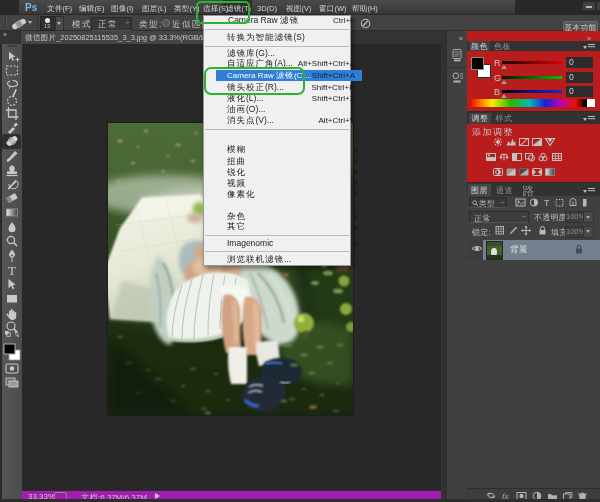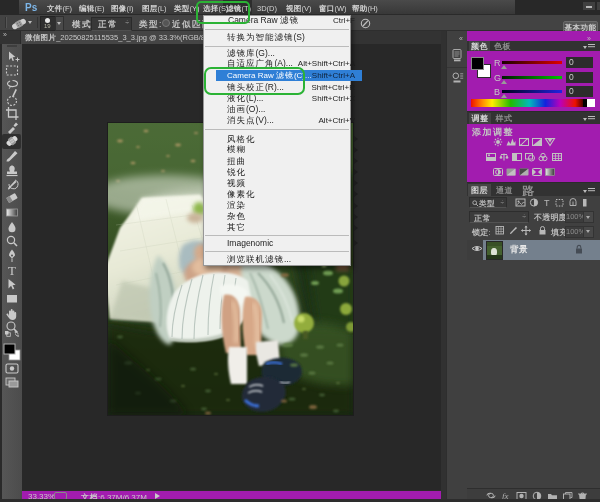--- a/index.html
+++ b/index.html
@@ -1,18 +1,18 @@
 <!DOCTYPE html>
 <html><head><meta charset="utf-8">
 <style>
 html,body{margin:0;padding:0;}
 body{width:600px;height:502px;overflow:hidden;background:#282828;font-family:"Liberation Sans",sans-serif;position:relative;}
 .abs{position:absolute;}
 .t{color:#cfcfcf;font-size:9px;white-space:nowrap;}
-.c{letter-spacing:1.5px;font-style:normal;font-weight:bold;}
+.c{letter-spacing:1.5px;font-style:normal;font-weight:normal;}
 #menu i.c{font-weight:normal;}
 #mbar .c{letter-spacing:0.2px;}
 </style></head>
 <body>
 
 <div class="abs" style="left:0;top:0;width:496px;height:14px;background:linear-gradient(#4a4a4a,#383838);border-bottom:1px solid #2a2a2a;margin-left:19px;">
   <div class="abs" style="left:6px;top:2px;font-size:10px;font-weight:bold;color:#7db6e8;">Ps</div>
   <div class="abs" style="left:204px;top:0;width:29px;height:14px;background:#2d2d2d;"></div>
   <div id="mbar" class="abs t" style="left:0;top:3.5px;font-size:7.5px;color:#d4d4d4;">
     <span style="position:absolute;left:28px;"><i class="c">文件</i>(F)</span>
@@ -362,21 +362,21 @@
     <path d="M2.5 3 h5 M2.5 5 h5 M2.5 7 h4" stroke="#b2b2b2" stroke-width="0.7"></path>
     <rect x="2" y="10.5" width="6.5" height="1.8" fill="#b2b2b2"></rect>
   </svg>
   <svg class="abs" style="left:5px;top:41px" width="12" height="12" viewBox="0 0 12 12">
     <circle cx="3.8" cy="3.8" r="2.8" fill="none" stroke="#b2b2b2" stroke-width="1"></circle>
     <path d="M8.2 1.8 h3 M8.2 4 h3 M8.2 6.2 h3" stroke="#b2b2b2" stroke-width="0.8"></path>
     <rect x="1.5" y="8.5" width="7" height="2" fill="#b2b2b2"></rect>
   </svg>
 </div>
 
-<div class="abs" style="left:467px;top:31px;width:133px;height:468px;background:#a21caf;">
+<div class="abs" style="left:467px;top:31px;width:133px;height:468px;background:#b91c1c;">
   <div class="abs" style="left:120px;top:4px;color:#bbb;font-size:7px;">»</div>
 
   <div class="abs" style="left:0;top:10px;width:133px;height:10px;background:#323232;">
     <div class="abs" style="left:2px;top:0;width:21px;height:10px;background:#424242;color:#d6d6d6;font-size:8px;line-height:11px;text-align:center;"><i class="c" style="letter-spacing:0.5px;">颜色</i></div>
     <div class="abs" style="left:25px;top:0;width:21px;height:10px;color:#8f8f8f;font-size:8px;line-height:11px;text-align:center;"><i class="c" style="letter-spacing:0.5px;">色板</i></div>
     <div class="abs" style="right:5px;top:3px;width:7px;height:1.2px;background:#bbb;box-shadow:0 2.2px 0 #bbb;"></div>
     <div class="abs" style="right:13px;top:4.5px;width:0;height:0;border-left:2.5px solid transparent;border-right:2.5px solid transparent;border-top:3px solid #bbb;"></div>
   </div>
   <div class="abs" style="left:10px;top:33px;width:12px;height:12px;background:#fff;border:1px solid #2b2b2b;"></div>
   <div class="abs" style="left:4px;top:26px;width:11px;height:11px;background:#000;border:1px solid #8a8a8a;"></div>
@@ -619,53 +619,45 @@
       <span class="sc">Shift+Ctrl+X</span>
     </div>
   <div class="mi" style="top:87.8px;">
       <span class="lb"><i class="c">油画</i>(O)...</span>
     </div>
   <div class="mi" style="top:98.8px;">
       <span class="lb"><i class="c">消失点</i>(V)...</span>
       <span class="sc">Alt+Ctrl+V</span>
     </div>
   <div class="sep" style="top:113.3px;"></div>
-  <div class="mi" style="top:117.6px;">
-      <span class="lb"><i class="c">风格化</i></span>
-      <span class="ar"></span>
-    </div>
   <div class="mi" style="top:128.4px;">
       <span class="lb"><i class="c">模糊</i></span>
       <span class="ar"></span>
     </div>
   <div class="mi" style="top:139.5px;">
       <span class="lb"><i class="c">扭曲</i></span>
       <span class="ar"></span>
     </div>
   <div class="mi" style="top:150.5px;">
       <span class="lb"><i class="c">锐化</i></span>
       <span class="ar"></span>
     </div>
   <div class="mi" style="top:161.5px;">
       <span class="lb"><i class="c">视频</i></span>
       <span class="ar"></span>
     </div>
   <div class="mi" style="top:172.9px;">
       <span class="lb"><i class="c">像素化</i></span>
       <span class="ar"></span>
     </div>
-  <div class="mi" style="top:184.0px;">
-      <span class="lb"><i class="c">渲染</i></span>
-      <span class="ar"></span>
-    </div>
   <div class="mi" style="top:195.0px;">
       <span class="lb"><i class="c">杂色</i></span>
       <span class="ar"></span>
     </div>
-  <div class="mi" style="top:206.1px;">
+  <div class="mi" style="top:206.1px;font-family:Liberation Mono, monospace;">
       <span class="lb"><i class="c">其它</i></span>
       <span class="ar"></span>
     </div>
   <div class="sep" style="top:218.5px;"></div>
   <div class="mi" style="top:221.8px;">
       <span class="lb">Imagenomic</span>
       <span class="ar"></span>
     </div>
   <div class="sep" style="top:235.4px;"></div>
   <div class="mi" style="top:237.5px;">

